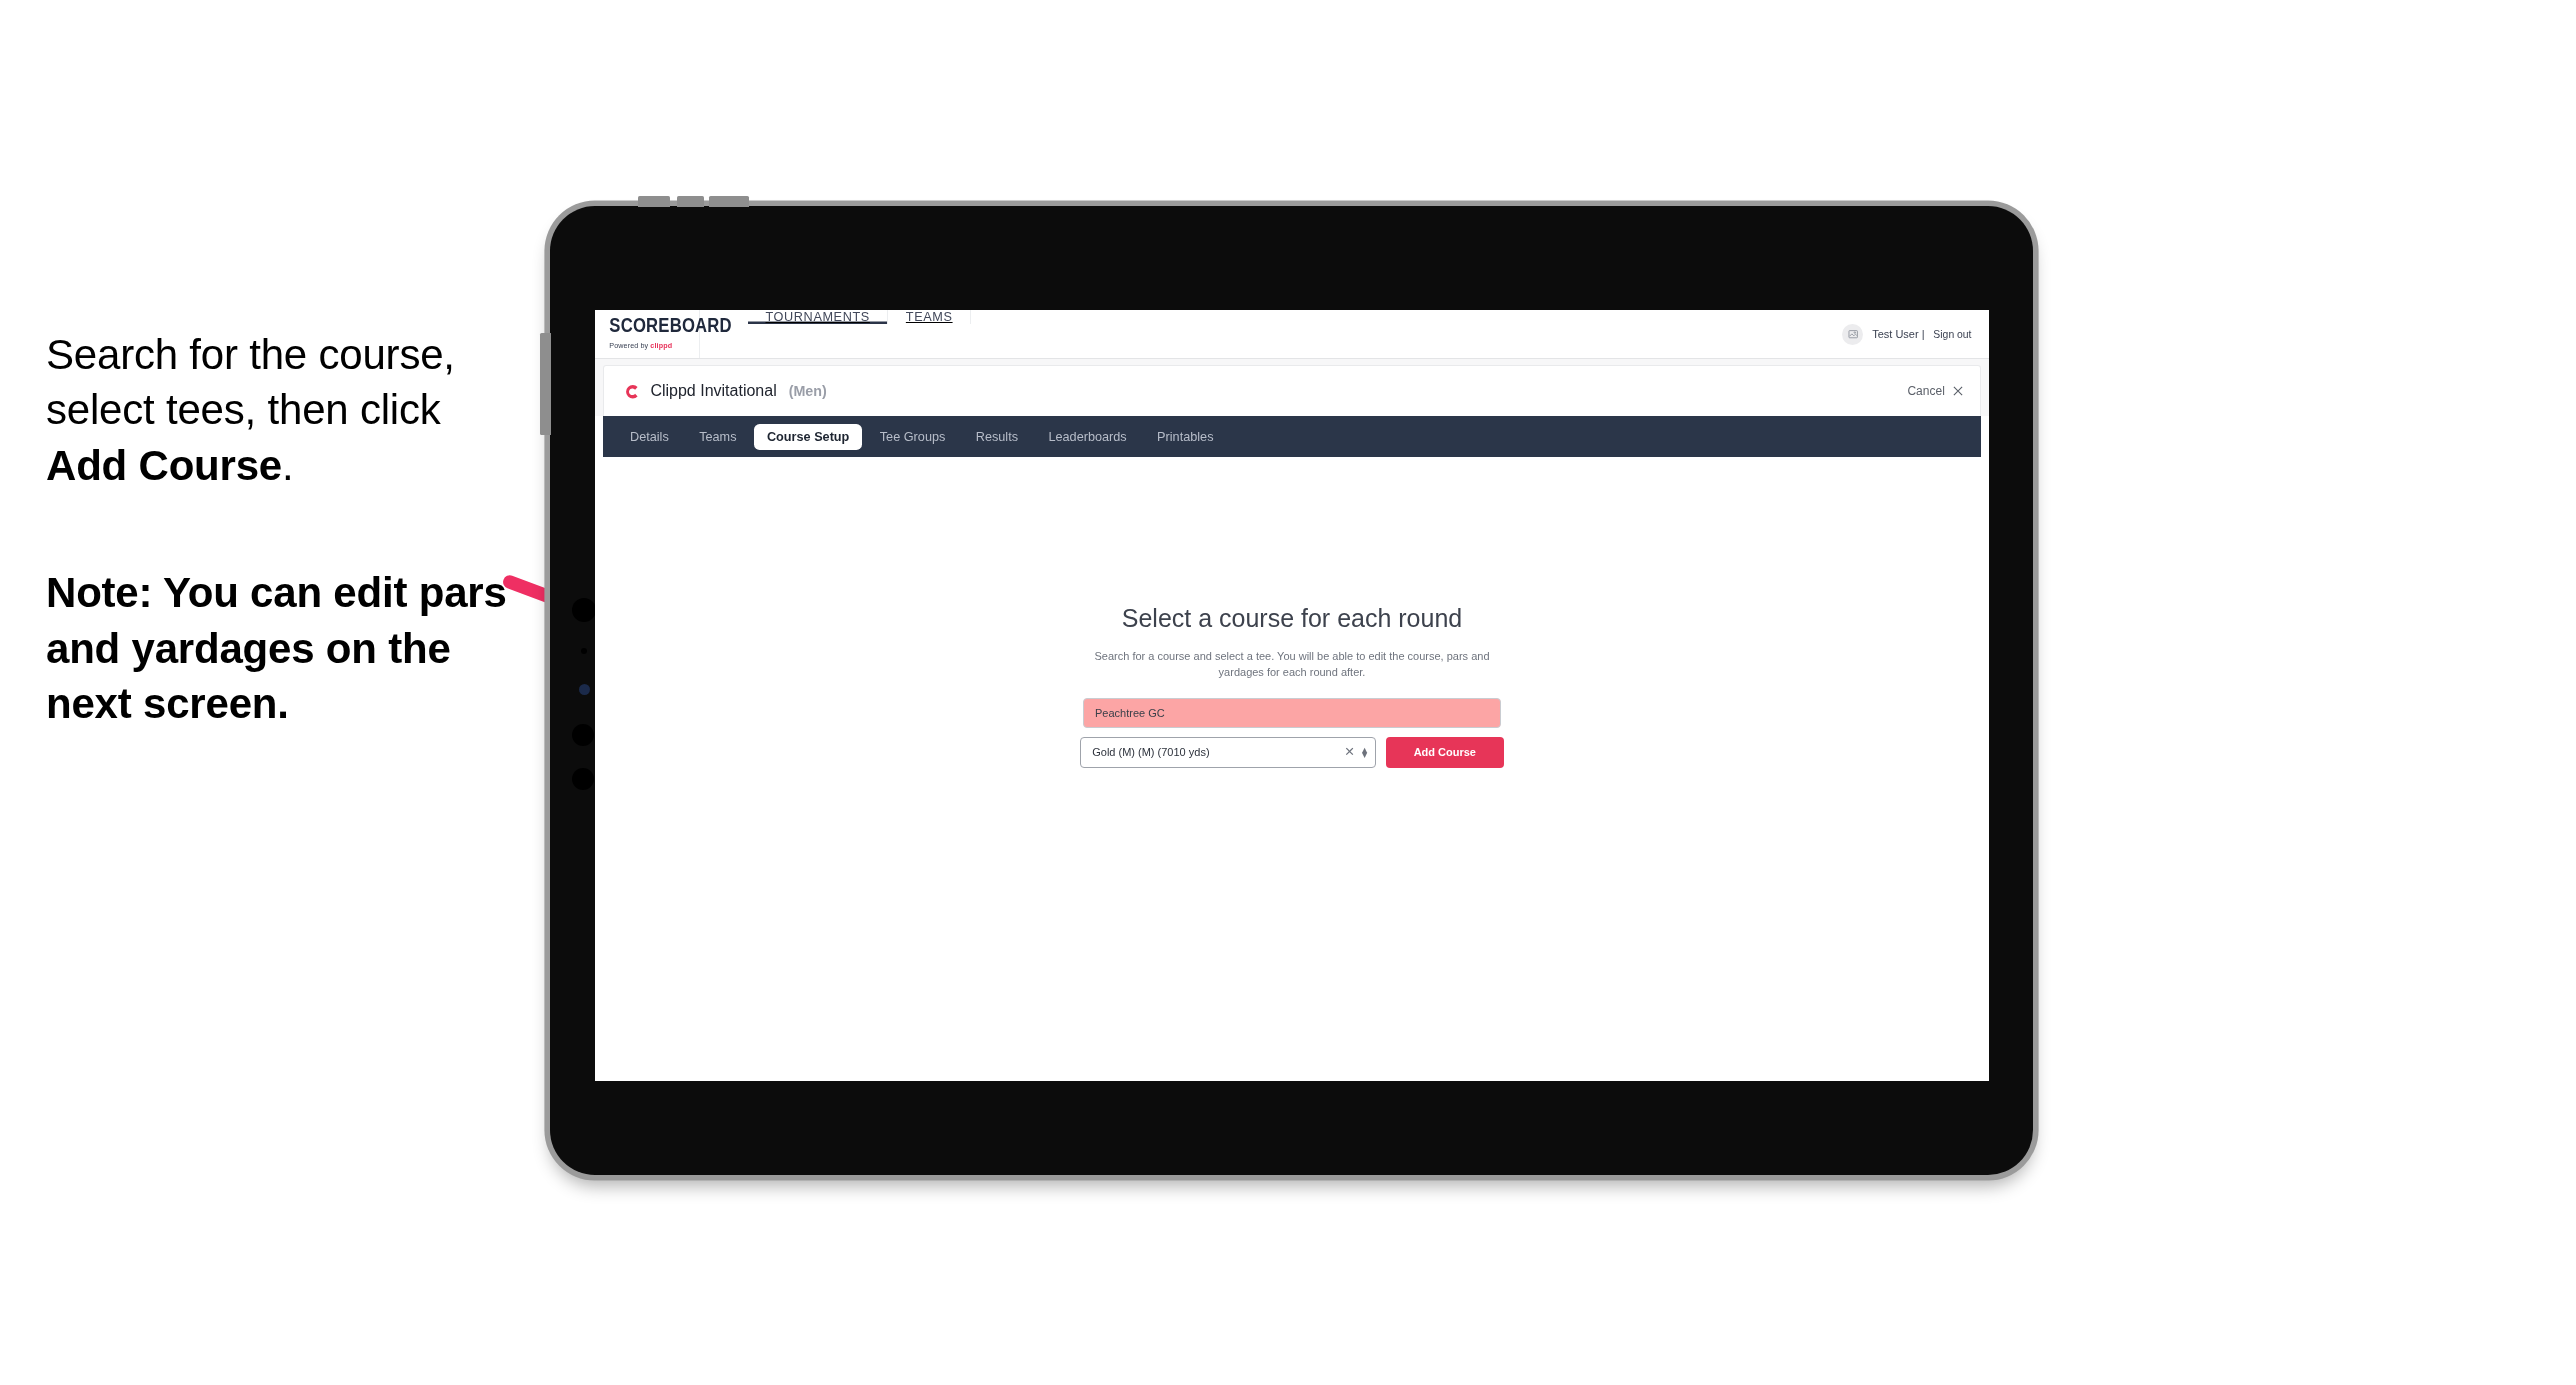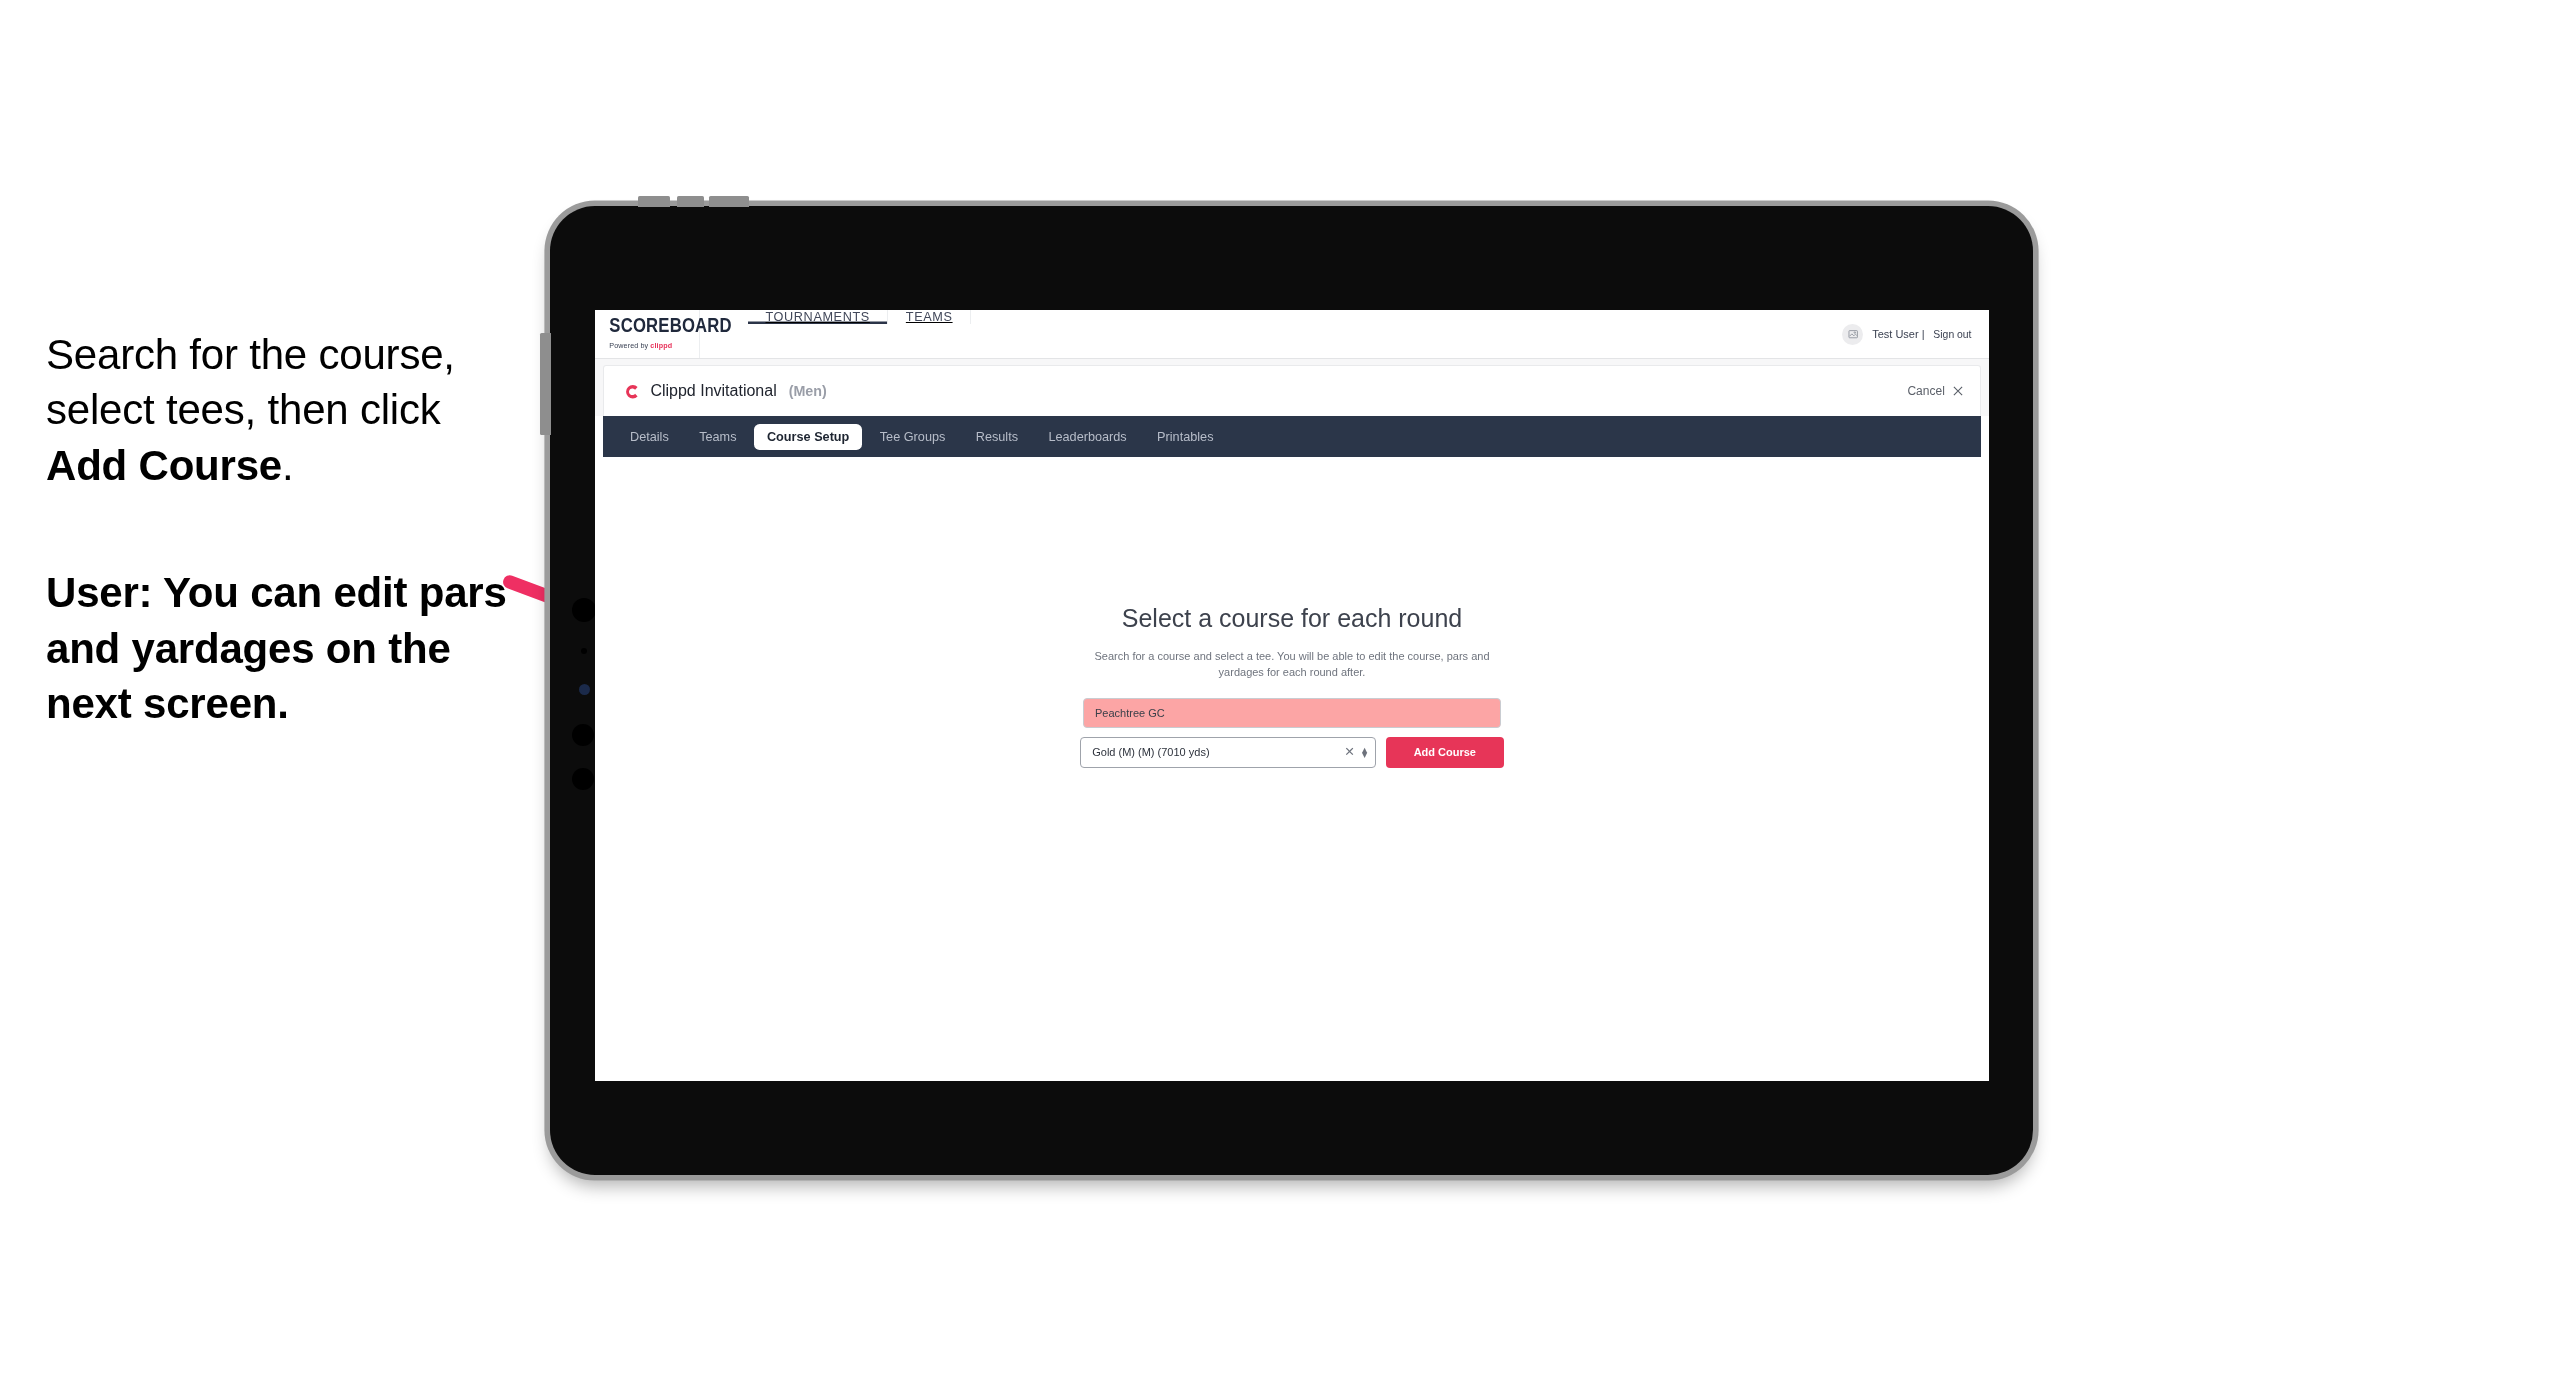--- a/index.html
+++ b/index.html
@@ -206,21 +206,21 @@
     font-family: "Liberation Sans", sans-serif;
   }
 </style>
 </head>
 <body>
 
 <div class="stage">
 
   <div class="annotation">
     <p class="para1"><span>Search for the course, select tees, then click </span><b>Add Course</b><span>.</span></p>
-    <p class="para2">User: You can edit pars and yardages on the next screen.</p>
+    <p class="para2">Note: You can edit pars and yardages on the next screen.</p>
   </div>
 
   <svg class="arrow-svg" viewBox="0 0 760 340">
     <line x1="40" y1="40" x2="650" y2="268" stroke="#ef2f63" stroke-width="17" stroke-linecap="round"></line>
     <polygon points="722,305 618,240 660,220 640,202 712,212" fill="#ef2f63"></polygon>
     <polygon points="620,232 718,300 672,232 706,214 630,208" fill="#ef2f63"></polygon>
   </svg>
 
   <div class="tablet">
     <div class="btn-top b1"></div>

